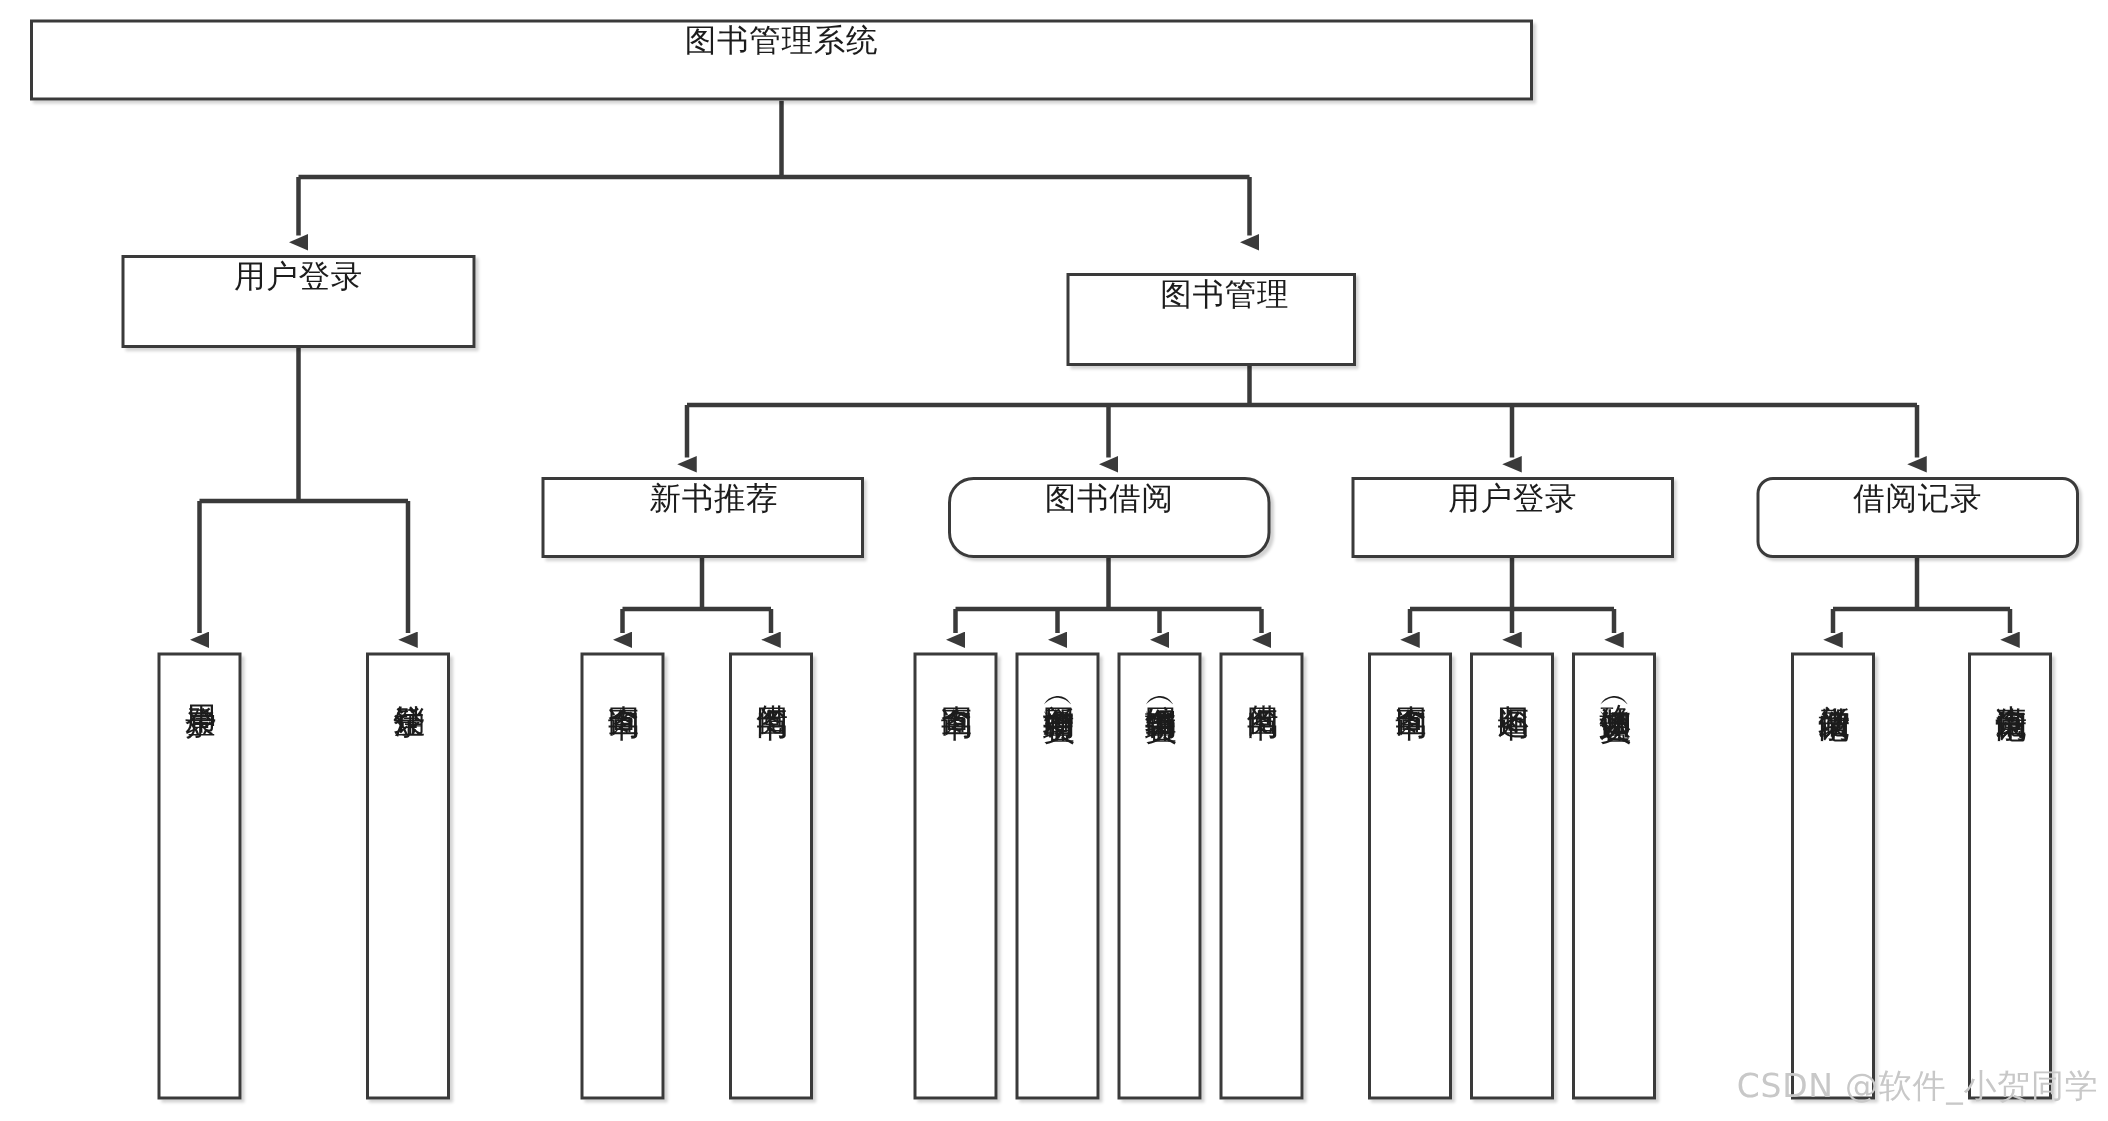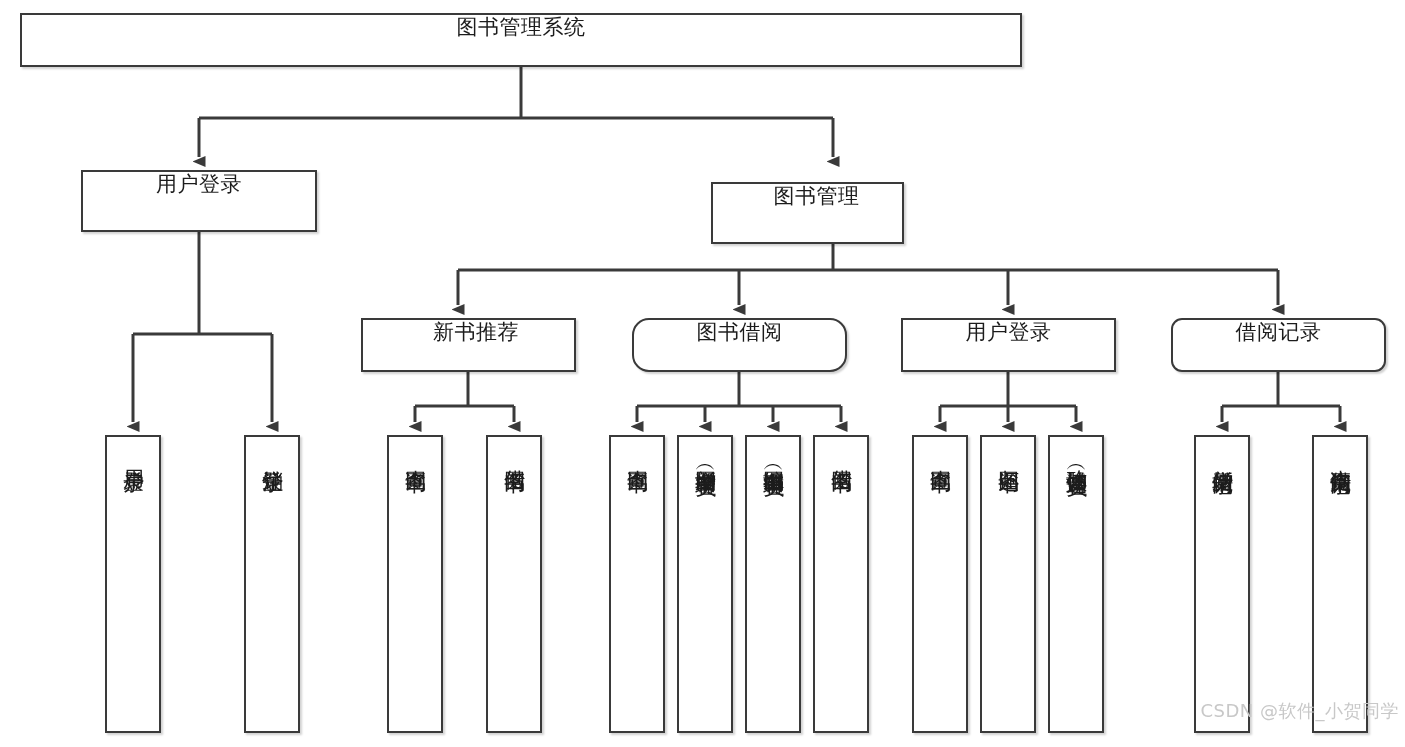--- a/index.html
+++ b/index.html
@@ -58,22 +58,22 @@
     writing-mode: vertical-rl;
     text-orientation: upright;
     font-size: 21px;
     line-height: 1.12;
     letter-spacing: 1px;
     white-space: nowrap;
   }
   .watermark {
     position: absolute;
     right: 6px;
-    bottom: 24px;
-    font-size: 18px;
+    bottom: 8px;
+    font-size: 22px;
     color: #c8c8c8;
     letter-spacing: 0.5px;
     white-space: nowrap;
   }
 </style>
 </head>
 <body>
 
 <div id="diagram-root">
 

